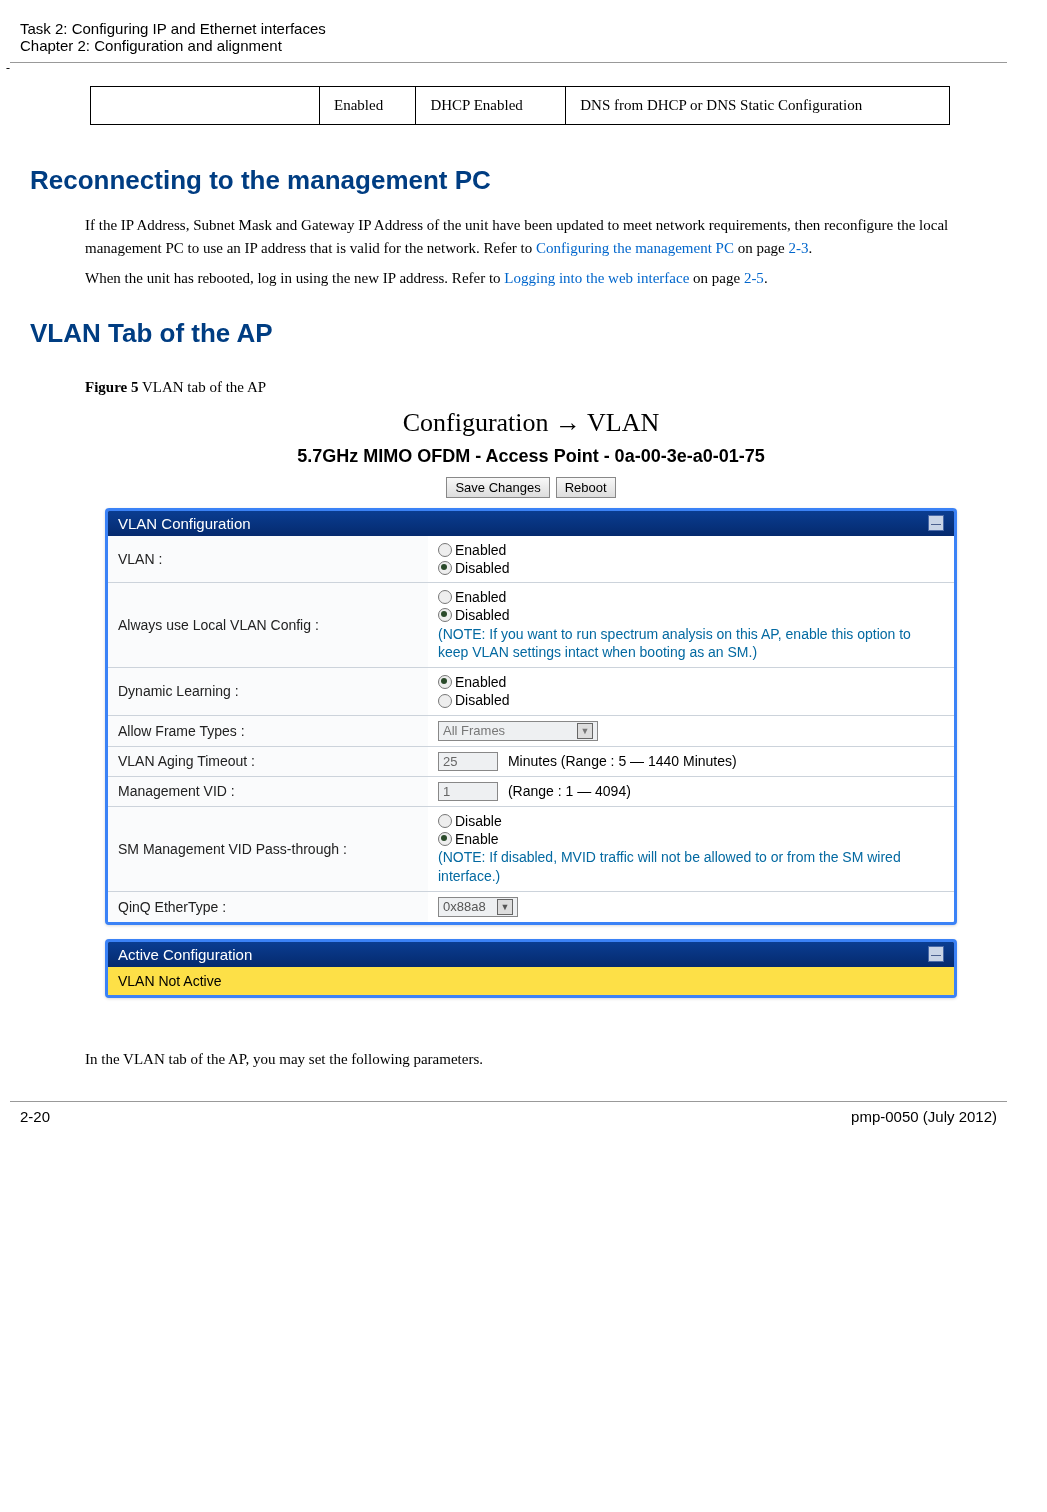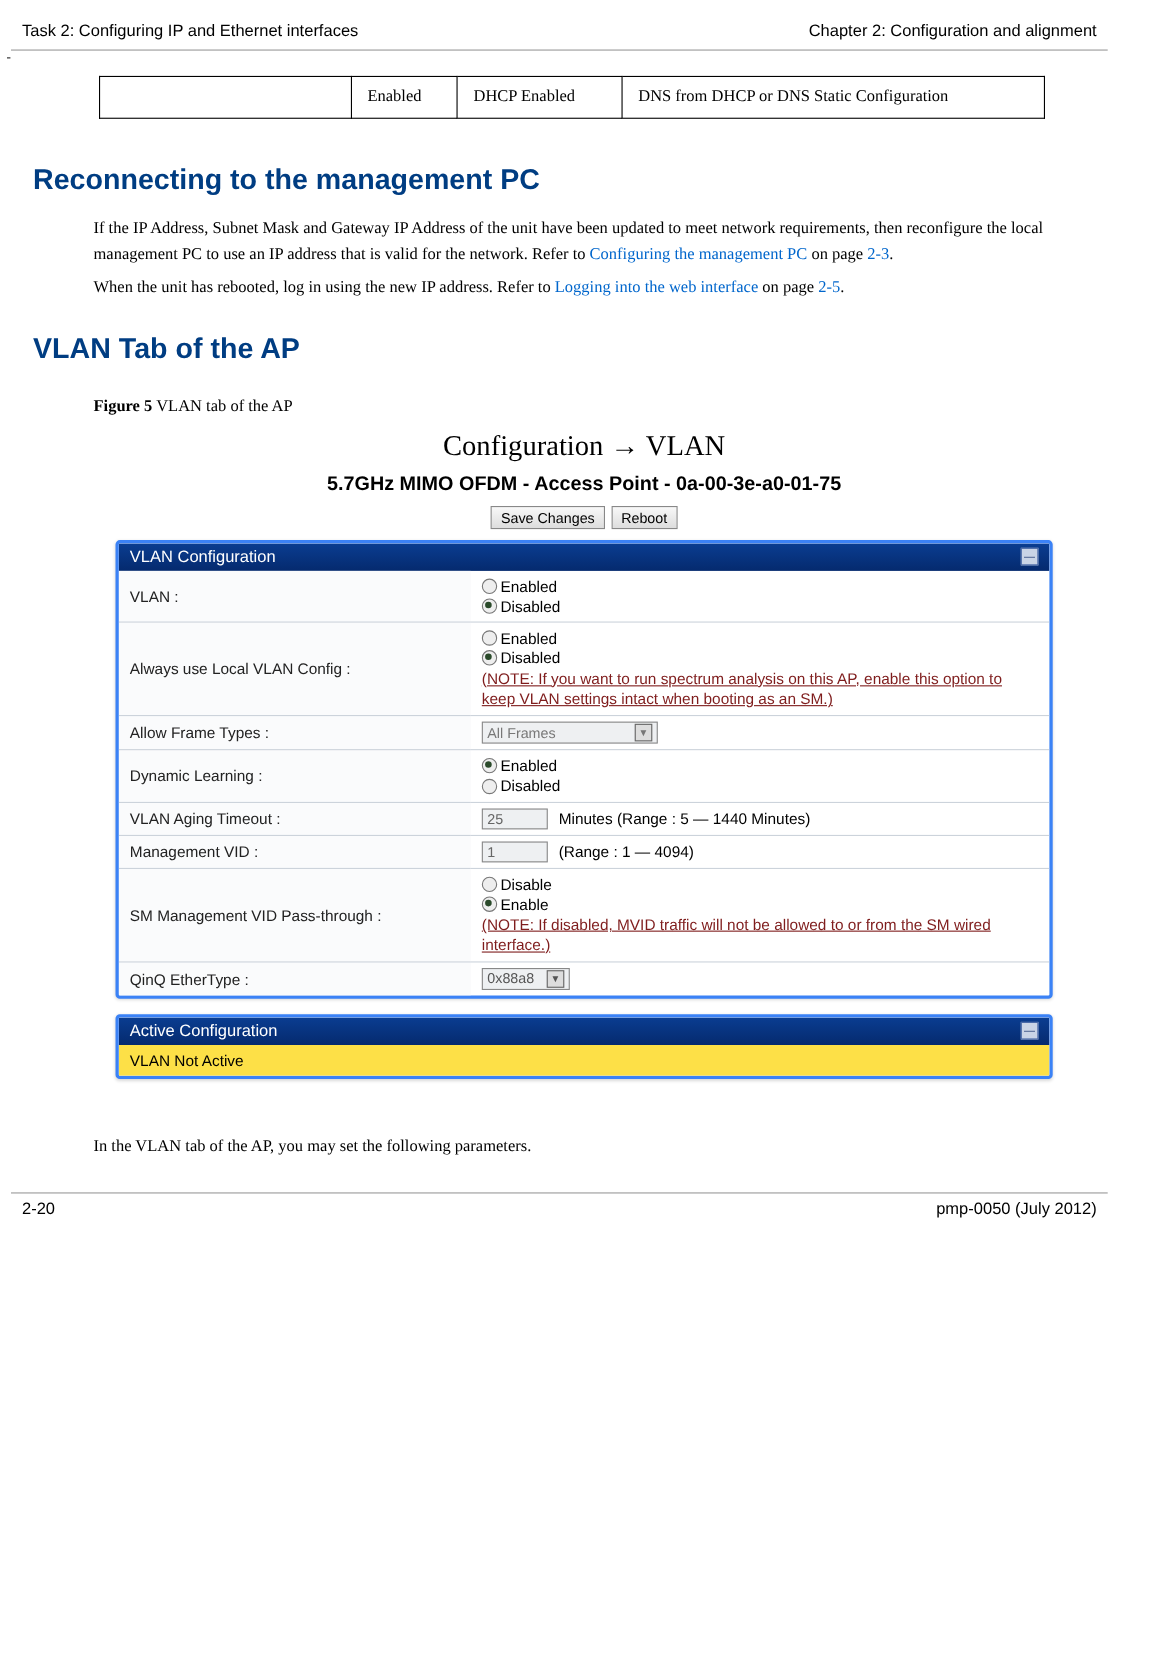--- a/index.html
+++ b/index.html
@@ -12,20 +12,21 @@
   }
   .page {
     padding: 20px 30px 20px 0;
   }
   .header-row {
     display: flex;
     justify-content: space-between;
     font-family: Verdana, Geneva, sans-serif;
     font-size: 15px;
     padding: 0 20px 8px 20px;
+    flex-direction: column;
   }
   .header-rule {
     border: none;
     border-top: 1px solid #999;
     margin: 0 10px;
   }
   .dash {
     font-size: 12px;
     padding-left: 6px;
     margin-top: -2px;
@@ -165,23 +166,22 @@
   .radio-dot.checked::after {
     content: '';
     position: absolute;
     width: 6px; height: 6px;
     background: #2a4a2a;
     border-radius: 50%;
     top: 2px; left: 2px;
   }
   .note {
     font-size: 14px;
-    color: #7f1d1d;
+    color: #0369a1;
     line-height: 1.35;
-    text-decoration: underline;
   }
   .dd {
     border: 1px solid #888;
     background: #eef0f2;
     padding: 1px 4px;
     font-size: 13px;
     display: inline-flex;
     align-items: center;
     gap: 4px;
     color: #555;
@@ -302,39 +302,39 @@
                     <span>Enabled</span>
                   </div>
               <div class="radio">
                     <span class="radio-dot checked"></span>
                     <span>Disabled</span>
                   </div>
               <div class="note">(NOTE: If you want to run spectrum analysis on this AP, enable this option to keep VLAN settings intact when booting as an SM.)</div>
             </td>
           </tr>
           <tr>
+            <td class="label">Dynamic Learning :</td>
+            <td>
+              <div class="radio">
+                    <span class="radio-dot checked"></span>
+                    <span>Enabled</span>
+                  </div>
+              <div class="radio">
+                    <span class="radio-dot"></span>
+                    <span>Disabled</span>
+                  </div>
+            </td>
+          </tr>
+          <tr>
             <td class="label">Allow Frame Types :</td>
             <td>
               <span class="dd allframes">
                     <span>All Frames</span>
                     <span class="dd-arrow">▼</span>
                   </span>
-            </td>
-          </tr>
-          <tr>
-            <td class="label">Dynamic Learning :</td>
-            <td>
-              <div class="radio">
-                    <span class="radio-dot checked"></span>
-                    <span>Enabled</span>
-                  </div>
-              <div class="radio">
-                    <span class="radio-dot"></span>
-                    <span>Disabled</span>
-                  </div>
             </td>
           </tr>
           <tr>
             <td class="label">VLAN Aging Timeout :</td>
             <td>
               <span class="txt">25</span>
               <span style="margin-left:6px;">Minutes (Range : 5 — 1440 Minutes)</span>
             </td>
           </tr>
           <tr>

